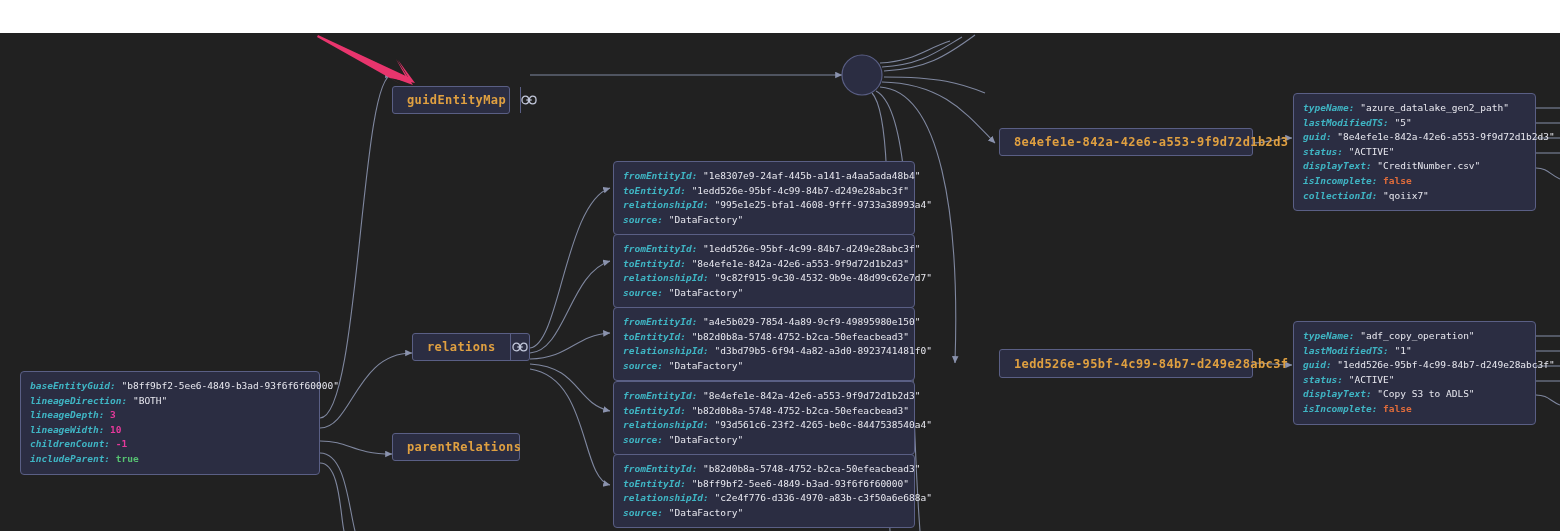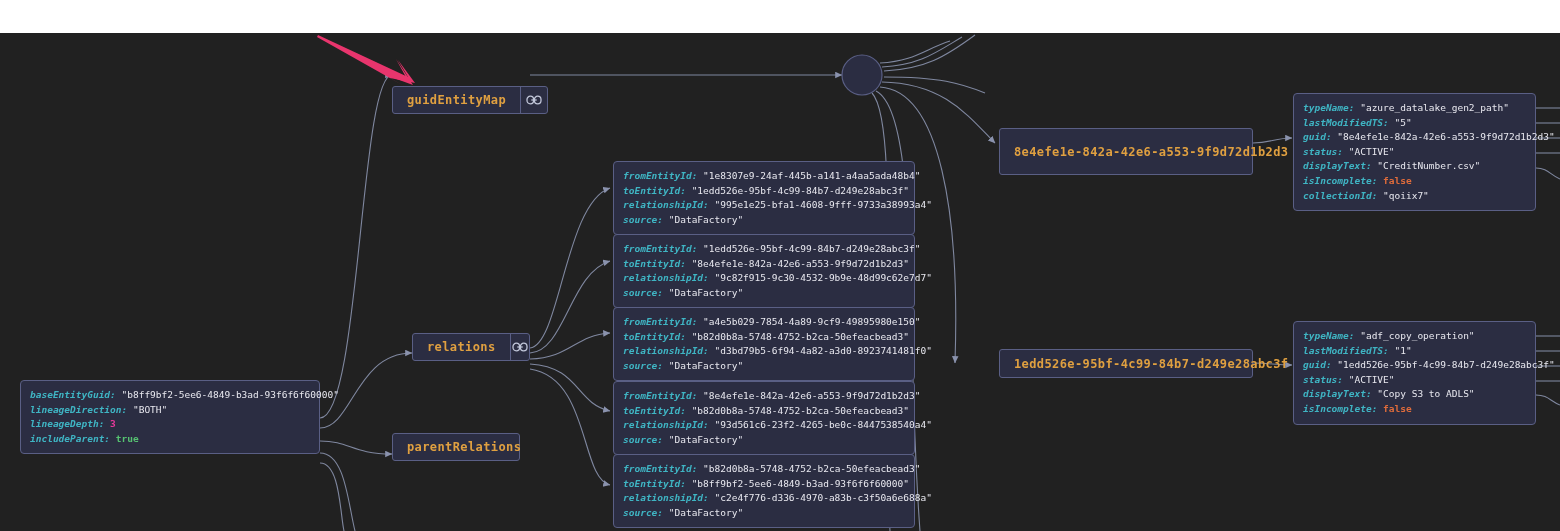--- a/index.html
+++ b/index.html
@@ -77,28 +77,30 @@
 
         <path d="M1536,303 L1560,303"></path>
         <path d="M1536,318 L1560,318"></path>
         <path d="M1536,333 L1560,333"></path>
         <path d="M1536,348 L1560,348"></path>
         <path d="M1536,362 C1548,362 1550,368 1560,372"></path>
       </g>
       <circle cx="862" cy="42" r="20" fill="#2b2d42" stroke="#5a5f85" stroke-width="1.2"></circle>
     </svg>
 
-    <div class="panel" id="rootPanel" style="left:20px;top:347px;width:300px;">
+    <div class="panel" id="rootPanel" style="left:20px;top:338px;width:300px;">
         <div class="row"><span class="k">baseEntityGuid: </span><span class="v-str">"b8ff9bf2-5ee6-4849-b3ad-93f6f6f60000"</span></div>
         <div class="row"><span class="k">lineageDirection: </span><span class="v-str">"BOTH"</span></div>
         <div class="row"><span class="k">lineageDepth: </span><span class="v-num">3</span></div>
+        <div class="row"><span class="k">lineageWidth: </span><span class="v-num">10</span></div>
+        <div class="row"><span class="k">childrenCount: </span><span class="v-num">-1</span></div>
         <div class="row"><span class="k">includeParent: </span><span class="v-bool-t">true</span></div>
       </div>
 
-    <div class="node" id="kn0" style="left:392px;top:53px;width:156px;height:28px;">
+    <div class="node" id="kn0" style="left:392px;top:53px;width:118px;height:28px;">
         <div class="label">guidEntityMap</div>
         <div class="linkcell">
           <svg width="16" height="10" viewBox="0 0 16 10" fill="none" stroke="#c2c7da" stroke-width="1.3">
             <rect x="1" y="1.2" width="6.6" height="7.6" rx="3.3"></rect>
             <rect x="8.4" y="1.2" width="6.6" height="7.6" rx="3.3"></rect>
             <line x1="5.3" y1="5" x2="10.7" y2="5"></line>
           </svg>
         </div>
       </div>
     <div class="node" id="kn1" style="left:412px;top:300px;width:118px;height:28px;">
@@ -108,21 +110,21 @@
             <rect x="1" y="1.2" width="6.6" height="7.6" rx="3.3"></rect>
             <rect x="8.4" y="1.2" width="6.6" height="7.6" rx="3.3"></rect>
             <line x1="5.3" y1="5" x2="10.7" y2="5"></line>
           </svg>
         </div>
       </div>
     <div class="node" id="kn2" style="left:392px;top:400px;width:128px;height:28px;text-align:center;">
         <div class="label">parentRelations</div>
       </div>
 
-    <div class="node" id="gn0" style="left:999px;top:95px;width:254px;height:47px;">
+    <div class="node" id="gn0" style="left:999px;top:95px;width:254px;height:28px;">
         <div class="label">8e4efe1e-842a-42e6-a553-9f9d72d1b2d3</div>
         <div class="linkcell">
           <svg width="16" height="10" viewBox="0 0 16 10" fill="none" stroke="#c2c7da" stroke-width="1.3">
             <rect x="1" y="1.2" width="6.6" height="7.6" rx="3.3"></rect>
             <rect x="8.4" y="1.2" width="6.6" height="7.6" rx="3.3"></rect>
             <line x1="5.3" y1="5" x2="10.7" y2="5"></line>
           </svg>
         </div>
       </div>
     <div class="node" id="gn1" style="left:999px;top:316px;width:254px;height:29px;justify-content:space-between;">

